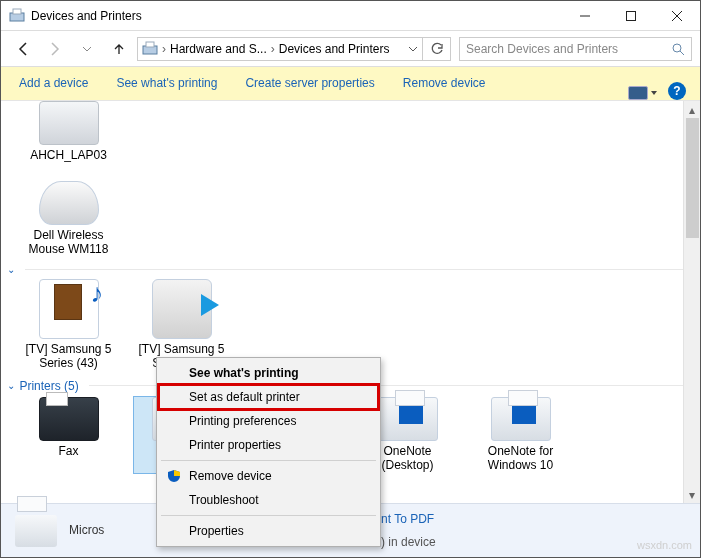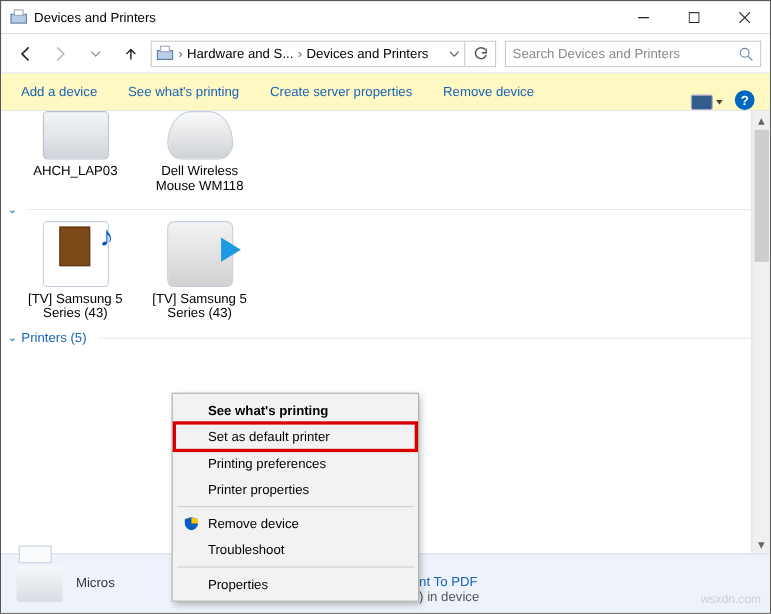--- a/index.html
+++ b/index.html
@@ -67,21 +67,21 @@
 .context-menu .sep { height:1px; background:#d0d0d0; margin:3px 2px; }
 .context-menu .mi.bold { font-weight: 700; }
 .context-menu .mi .shield { position:absolute; left:8px; width:14px; height:14px; }
 .context-menu .highlight { outline: 3px solid #d60000; outline-offset: -1px; text-align: center; }
 
 
 .statusbar { position:absolute; left:0; right:0; bottom:0; height:54px; background:#eef3fb; border-top:1px solid #d7dee9; display:flex; align-items:center; padding:0 14px; gap:12px;}
 .statusbar .sthumb { width:42px; height:32px;}
 .statusbar .stext { line-height:1.3; }
 .statusbar .stext .t1 { color:#333;}
-.statusbar .fragment { position:absolute; left:380px; top:18px; color:#1a63b7;}
+.statusbar .fragment { position:absolute; left:380px; top:8px; color:#1a63b7;}
 .statusbar .queue { position:absolute; left:380px; bottom:8px; color:#555;}
 
 .watermark { position:absolute; right:8px; bottom:6px; color:#cfcfcf; font-size:11px; z-index:60;}
 
 svg { display:block; }
 </style>
 </head>
 <body>
 
 <div class="titlebar">
@@ -179,21 +179,21 @@
       <span class="cmd-pill"></span>
       <svg width="8" height="8" style="margin-left:2px;">
         <path d="M1 2 L4 6 L7 2" fill="#444"></path>
       </svg>
     </div>
   <div class="cmd-help">?</div>
 </div>
 
 <div class="content">
 
-  <div class="iconrow" style="padding-top:0;">
+  <div class="iconrow" style="padding-top:0;flex-direction:column;">
     <div class="item">
       <div class="thumb laptop"></div>
       <div class="label">AHCH_LAP03</div>
     </div>
     <div class="item">
       <div class="thumb mouse"></div>
       <div class="label">Dell Wireless Mouse WM118</div>
     </div>
   </div>
 
@@ -209,20 +209,40 @@
     <div class="item">
       <div class="thumb speaker" style="height:60px;"></div>
       <div class="label">[TV] Samsung 5 Series (43)</div>
     </div>
   </div>
 
   <div class="group-header">
     <span class="chev">⌄</span>
     <span>Printers (5)</span>
     <span class="group-line"></span>
+  </div>
+  <div class="iconrow">
+    <div class="item">
+      <div class="thumb fax"></div>
+      <div class="label">Fax</div>
+    </div>
+    <div class="item selected" style="width:95px;">
+      <div class="thumb printer"></div>
+      <div class="label">Micros</div>
+    </div>
+
+    <div style="width:95px;"></div>
+    <div class="item">
+      <div class="thumb printer blue"></div>
+      <div class="label">OneNote (Desktop)</div>
+    </div>
+    <div class="item">
+      <div class="thumb printer blue"></div>
+      <div class="label">OneNote for Windows 10</div>
+    </div>
   </div>
 
   <div class="scrollbar">
     <div class="up">▴</div>
     <div class="thumb-sb"></div>
     <div class="down" style="position:absolute;bottom:0;width:100%;">▾</div>
   </div>
 </div>
 
 <div class="context-menu">

